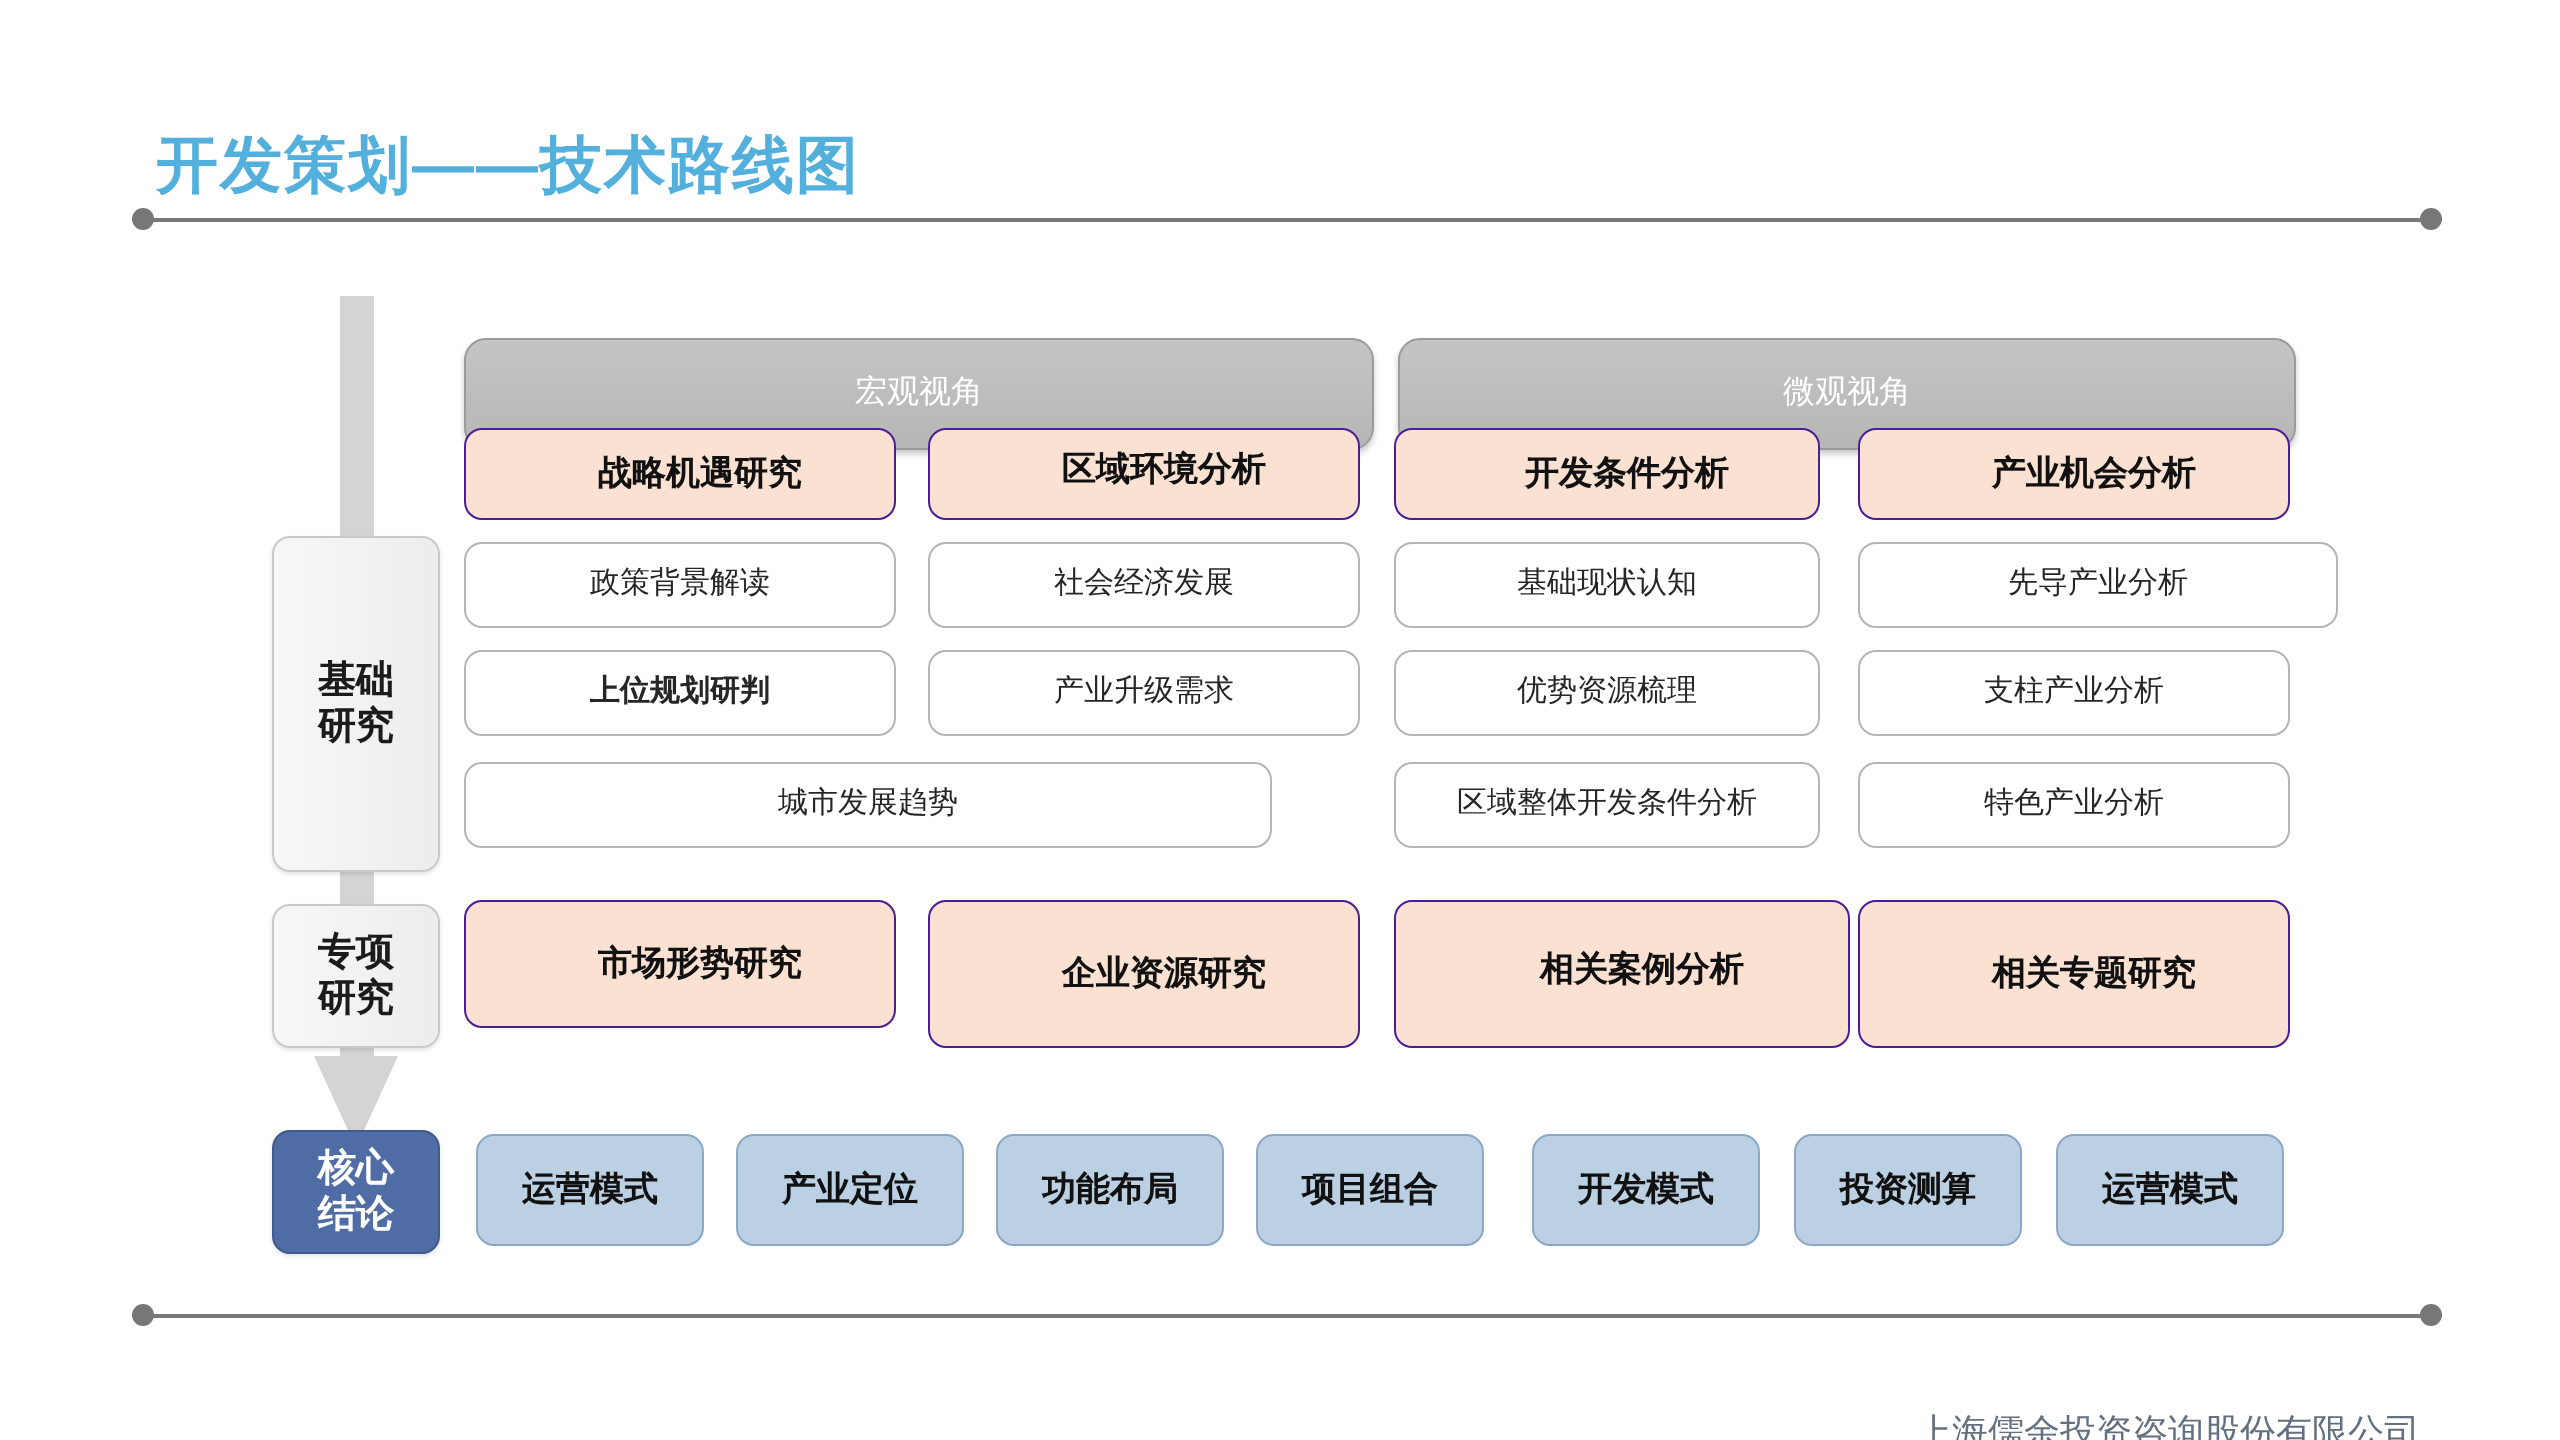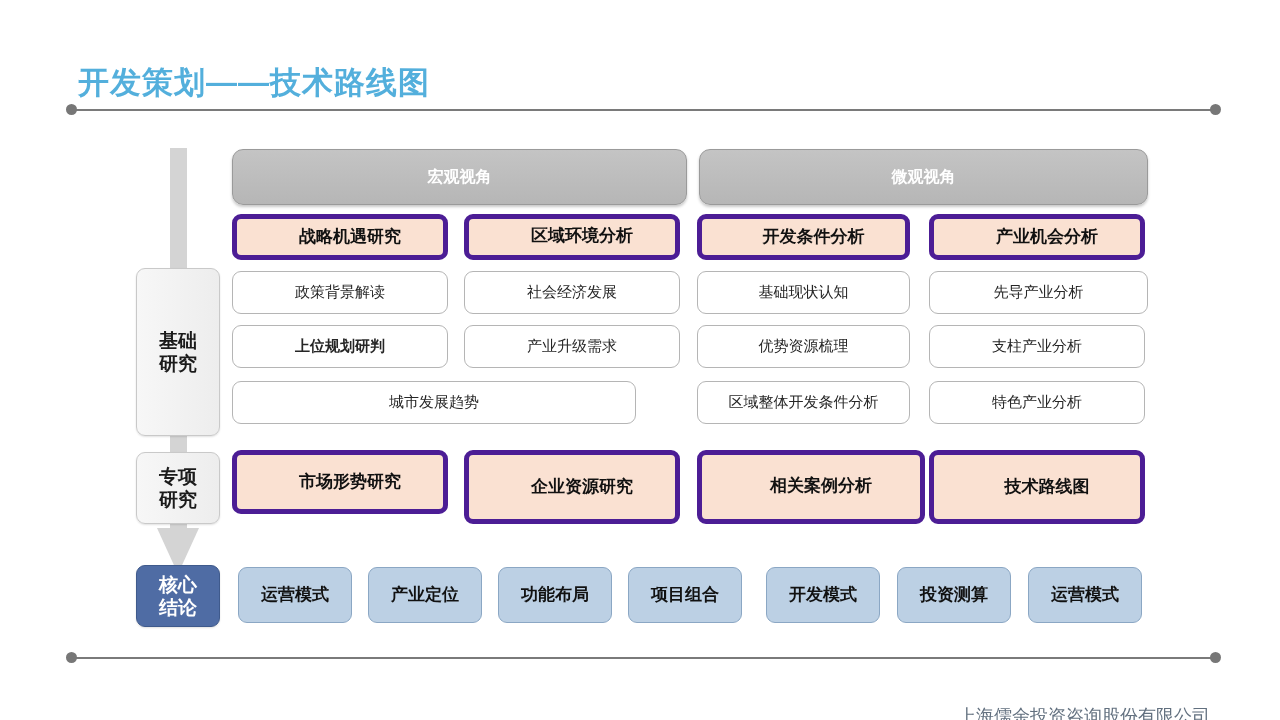--- a/index.html
+++ b/index.html
@@ -97,30 +97,31 @@
     color: #ffffff;
   }
 
   
   .hdr {
     z-index: 2;
     background: linear-gradient(to bottom, #c4c4c4, #b6b6b6);
     border: 1px solid #9a9a9a;
     color: #ffffff;
     font-size: 16px;
-    font-weight: bold;
+    font-weight: normal;
     box-shadow: 0 2px 3px rgba(0,0,0,0.22);
     border-radius: 11px;
+    margin-top: 20px;
   }
 
   
   .peach {
     z-index: 2;
     background: #fae1d2;
-    border: 5px solid #4c1d95;
+    border: 1px solid #4c1d95;
     color: #111111;
     font-weight: bold;
     font-size: 17px;
     padding-left: 20px;
   }
 
   
   .white {
     z-index: 2;
     background: #ffffff;
@@ -185,35 +186,35 @@
 <div class="box hdr" style="left:699px; top:149px; width:449px; height:56px;">微观视角</div>
 
 <div class="box peach" style="left:232px; top:214px; width:216px; height:46px;">战略机遇研究</div>
 <div class="box peach" style="left:464px; top:214px; width:216px; height:46px;font-family:Liberation Mono, monospace;">区域环境分析</div>
 <div class="box peach" style="left:697px; top:214px; width:213px; height:46px;">开发条件分析</div>
 <div class="box peach" style="left:929px; top:214px; width:216px; height:46px;">产业机会分析</div>
 
 <div class="box white" style="left:232px; top:271px; width:216px; height:43px;">政策背景解读</div>
 <div class="box white" style="left:464px; top:271px; width:216px; height:43px;">社会经济发展</div>
 <div class="box white" style="left:697px; top:271px; width:213px; height:43px;">基础现状认知</div>
-<div class="box white" style="left:929px; top:271px; width:219px; height:43px;">先导产业分析</div>
+<div class="box white" style="left:929px; top:271px; width:240px; height:43px;">先导产业分析</div>
 
 <div class="box white" style="left:232px; top:325px; width:216px; height:43px;font-weight:bold;">上位规划研判</div>
 <div class="box white" style="left:464px; top:325px; width:216px; height:43px;">产业升级需求</div>
 <div class="box white" style="left:697px; top:325px; width:213px; height:43px;">优势资源梳理</div>
 <div class="box white" style="left:929px; top:325px; width:216px; height:43px;">支柱产业分析</div>
 
 <div class="box white" style="left:232px; top:381px; width:404px; height:43px;">城市发展趋势</div>
 <div class="box white" style="left:697px; top:381px; width:213px; height:43px;">区域整体开发条件分析</div>
 <div class="box white" style="left:929px; top:381px; width:216px; height:43px;">特色产业分析</div>
 
 <div class="box peach" style="left:232px; top:450px; width:216px; height:64px;">市场形势研究</div>
 <div class="box peach" style="left:464px; top:450px; width:216px; height:74px;">企业资源研究</div>
 <div class="box peach" style="left:697px; top:450px; width:228px; height:74px;font-family:Liberation Mono, monospace;">相关案例分析</div>
-<div class="box peach" style="left:929px; top:450px; width:216px; height:74px;">技术路线图</div>
+<div class="box peach" style="left:929px; top:450px; width:216px; height:74px;">相关专题研究</div>
 
 <div class="box blue" style="left:238px; top:567px; width:114px; height:56px;">运营模式</div>
 <div class="box blue" style="left:368px; top:567px; width:114px; height:56px;">产业定位</div>
 <div class="box blue" style="left:498px; top:567px; width:114px; height:56px;">功能布局</div>
 <div class="box blue" style="left:628px; top:567px; width:114px; height:56px;">项目组合</div>
 <div class="box blue" style="left:766px; top:567px; width:114px; height:56px;">开发模式</div>
 <div class="box blue" style="left:897px; top:567px; width:114px; height:56px;">投资测算</div>
 <div class="box blue" style="left:1028px; top:567px; width:114px; height:56px;">运营模式</div>
 
 <div class="footer-company">上海儒余投资咨询股份有限公司</div>

